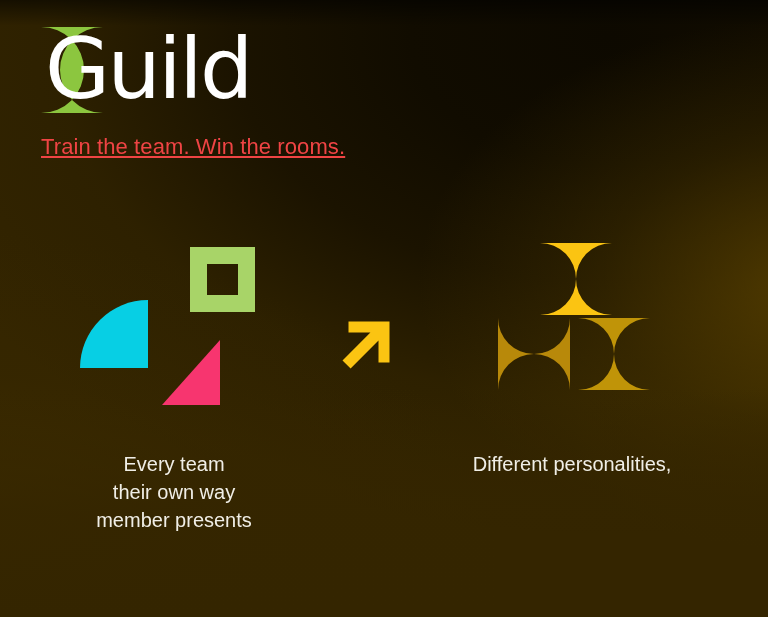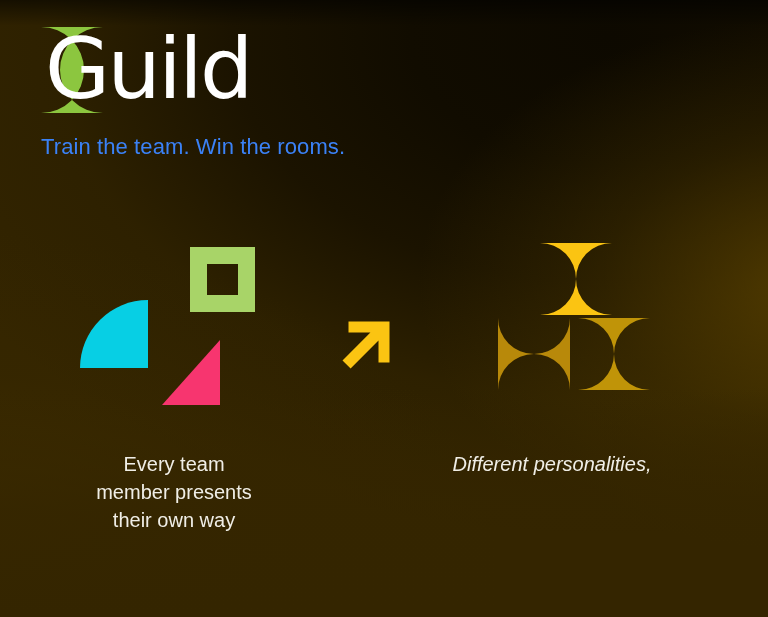--- a/index.html
+++ b/index.html
@@ -97,22 +97,23 @@
   }
 
   .tagline {
     position: absolute;
     left: 41px;
     top: 132px;
     font-size: 22px;
     line-height: 30px;
     font-weight: 400;
     letter-spacing: 0.1px;
-    color: #3b82f6;
+    color: #ef4444;
     white-space: nowrap;
+    text-decoration: underline;
   }
 
   
   .stage {
     position: absolute;
     left: 0;
     top: 0;
     width: 768px;
     height: 617px;
     pointer-events: none;
@@ -159,21 +160,21 @@
   
   .caption {
     position: absolute;
     text-align: center;
     font-size: 20px;
     line-height: 28px;
     font-weight: 400;
     color: #f0eee6;
   }
   .caption-left  { left: 64px;  top: 450px; width: 220px; }
-  .caption-right { left: 416px; top: 450px; width: 272px; font-style: italic; }
+  .caption-right { left: 436px; top: 450px; width: 272px; }
   .caption .ln { display: block; text-align: center; }
 </style>
 </head>
 <body>
 
 <div id="slide">
 
   <div class="bg-base"></div>
   <div class="bg-dark-tr"></div>
   <div class="bg-warm-br"></div>
@@ -217,21 +218,21 @@
 
     <svg class="shape mark-olive-right" viewBox="0 0 72 72">
       <path d="M0,0 H72 V72 H0 Z
                M0,0 A36 36 0 0 1 0 72 Z
                M72,0 A36 36 0 0 0 72 72 Z" fill="#c09408" fill-rule="evenodd"></path>
     </svg>
   </div>
 
   <div class="caption caption-left">
     <span class="ln">Every team</span>
+    <span class="ln">their own way</span>
     <span class="ln">member presents</span>
-    <span class="ln">their own way</span>
   </div>
 
   <div class="caption caption-right">
     <span class="ln">Different personalities,</span>
   </div>
 
 </div>
 
 </body></html>

